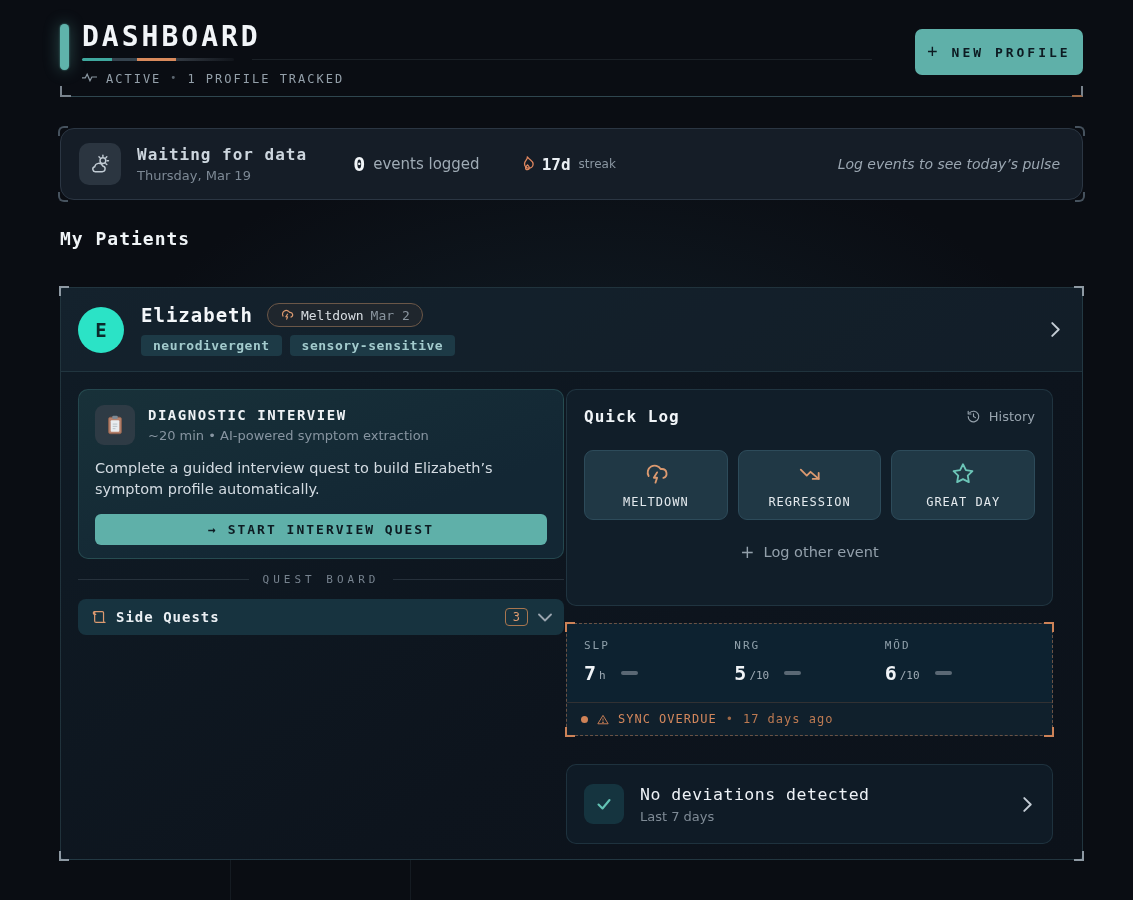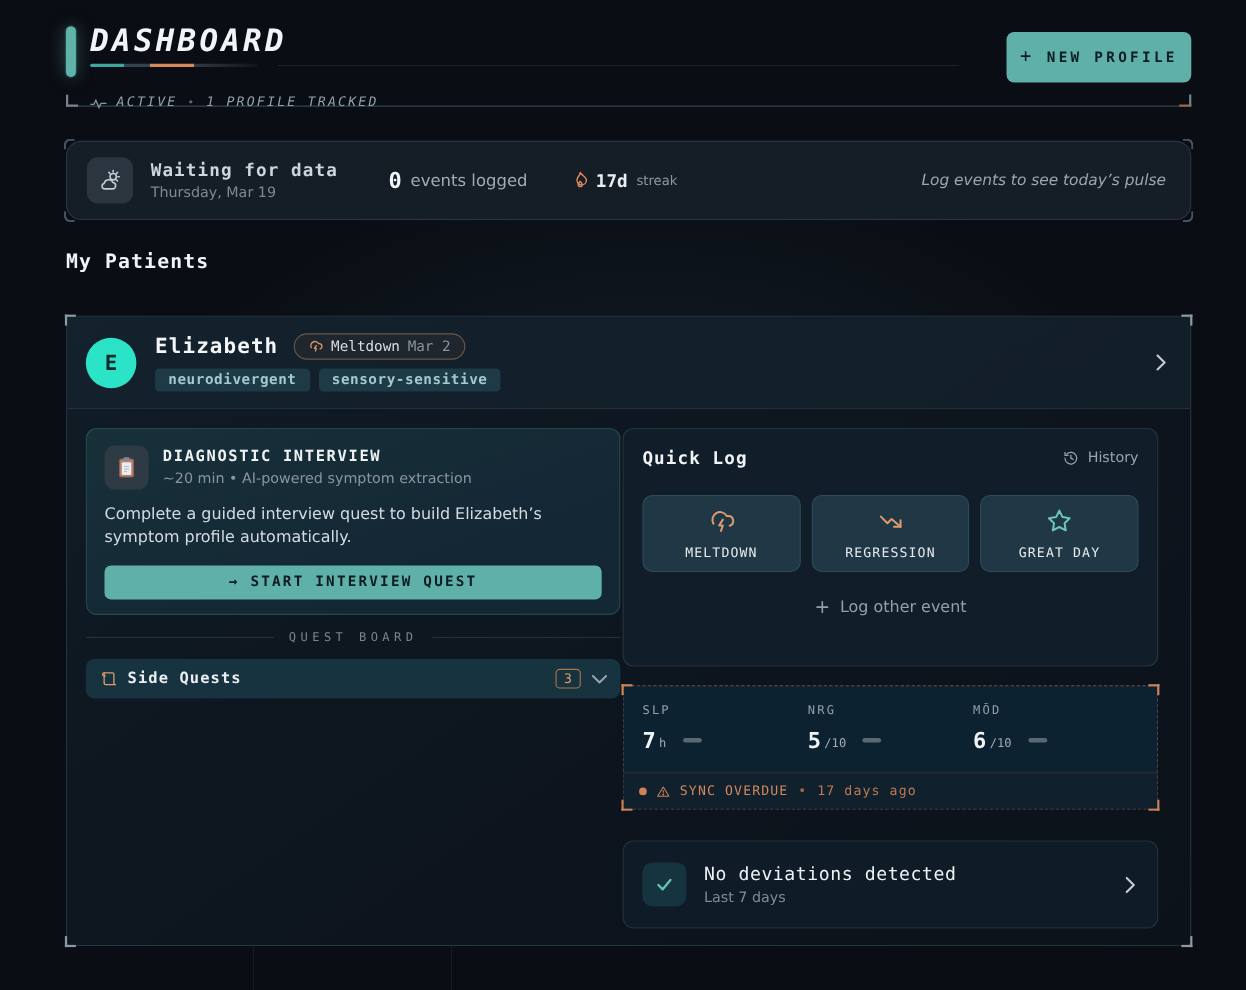--- a/index.html
+++ b/index.html
@@ -14,41 +14,41 @@
     background:
       radial-gradient(ellipse 700px 420px at 52% 48%, rgba(24,44,56,0.55), rgba(10,13,19,0) 70%),
       #0a0d13;
   }
   .dots {
     background-image:radial-gradient(rgba(160,195,205,0.05) 1px, transparent 1.3px);
     background-size:7px 7px;
   }
 
   
-  .header { position:absolute; left:60px; top:20px; display:flex; align-items:flex-start;font-style:italic; }
+  .header { position:absolute; left:60px; top:20px; display:flex; align-items:flex-start; }
   .accent-bar {
     width:9px; height:46px; border-radius:5px; background:#5fb3ab;
     box-shadow:0 0 16px rgba(95,179,171,0.45), 0 0 2px rgba(95,179,171,0.8);
     margin:4px 13px 0 0;
   }
   .page-title {
     font-family:"DejaVu Sans Mono","Liberation Mono",monospace;
     font-size:28px; font-weight:bold; letter-spacing:3px; color:#f2f5f8;
   }
   .title-underline {
     margin-top:5px; width:152px; height:3px; border-radius:2px;
     background:linear-gradient(90deg,#3fa89e 0 20%, #35434e 20% 36%, #d98a5c 36% 62%, rgba(100,112,124,0.45) 62%, rgba(100,112,124,0.08) 100%);
     position:relative;
   }
   .title-underline::after {
     content:""; position:absolute; left:170px; top:1px; width:620px; height:1px;
     background:rgba(120,140,152,0.16);
   }
   .status-line {
-    margin-top:24px; display:flex; align-items:flex-end; gap:9px;
+    margin-top:11px; display:flex; align-items:flex-start; gap:9px;
     font-family:"DejaVu Sans Mono","Liberation Mono",monospace;
     font-size:12px; letter-spacing:2px; color:#94a0aa;
   }
   .status-line .sep { color:#5c6771; font-size:10px; }
   .new-profile {
     position:absolute; right:50px; top:29px; width:168px; height:46px;
     background:#5fb0a9; border:none; border-radius:7px; cursor:pointer;
     display:flex; align-items:center; justify-content:center; gap:11px;
     font-family:"DejaVu Sans Mono","Liberation Mono",monospace;
     font-size:13px; font-weight:bold; letter-spacing:3px; color:#0d1b22;

